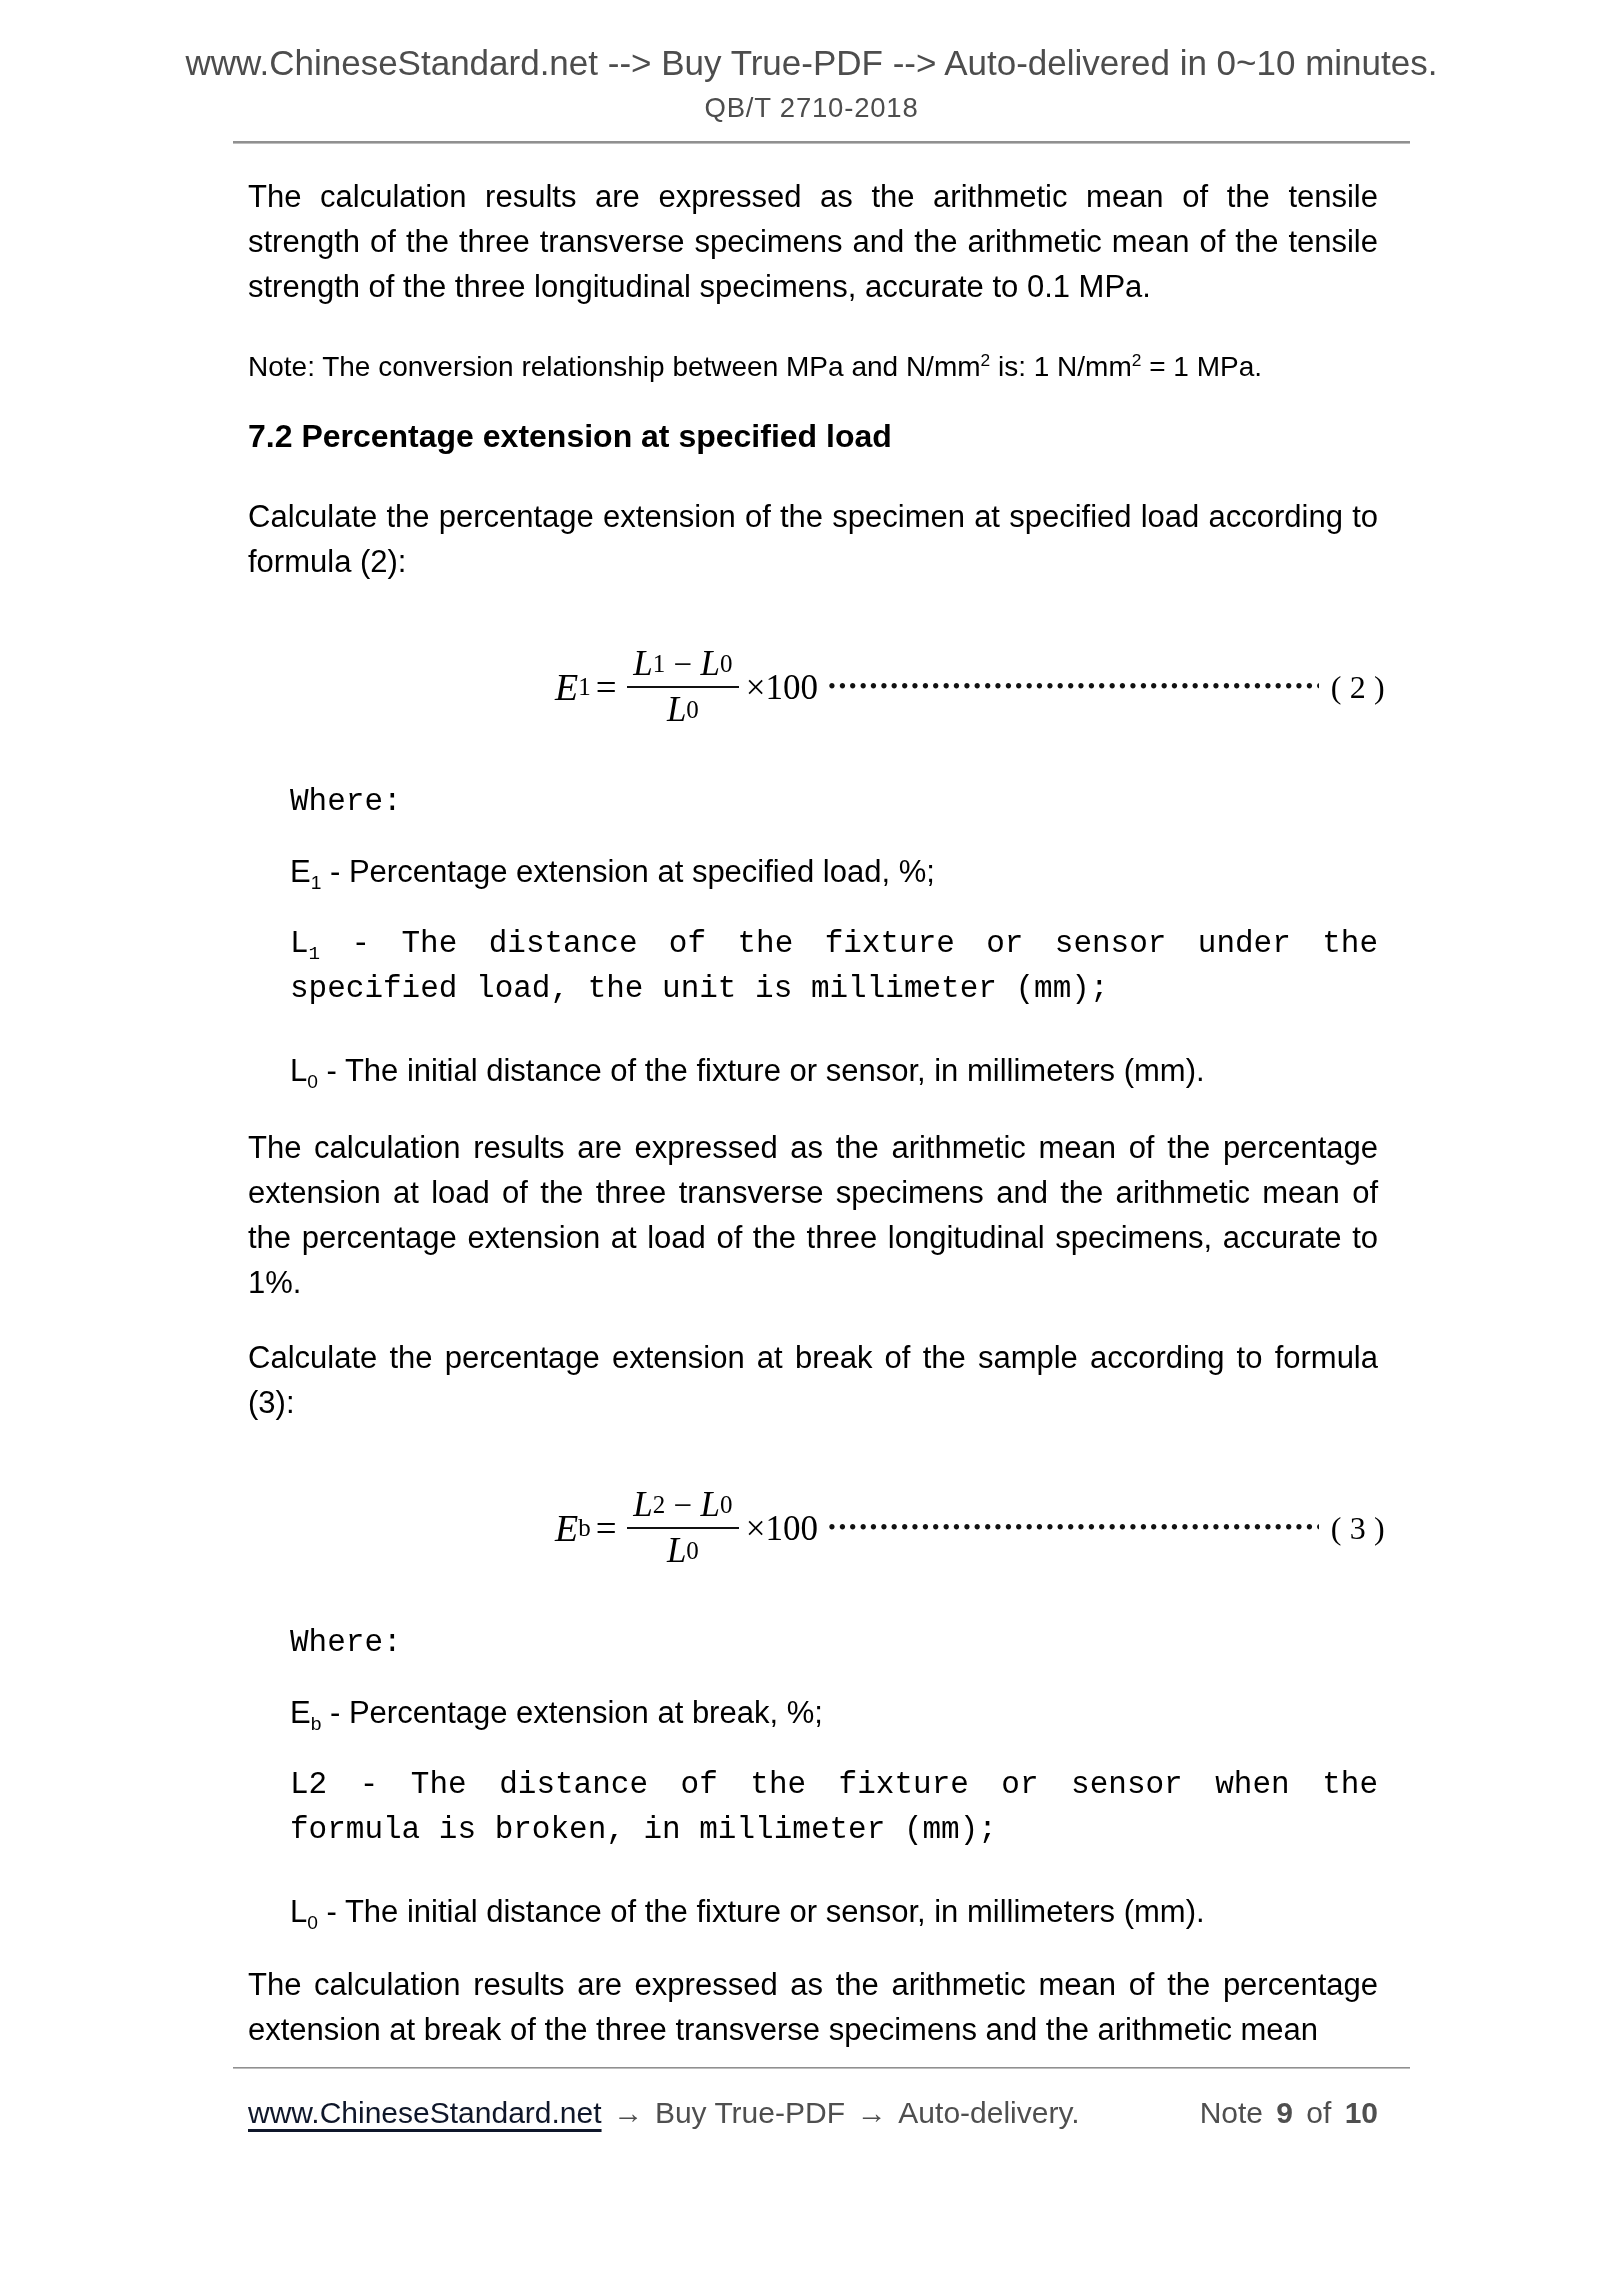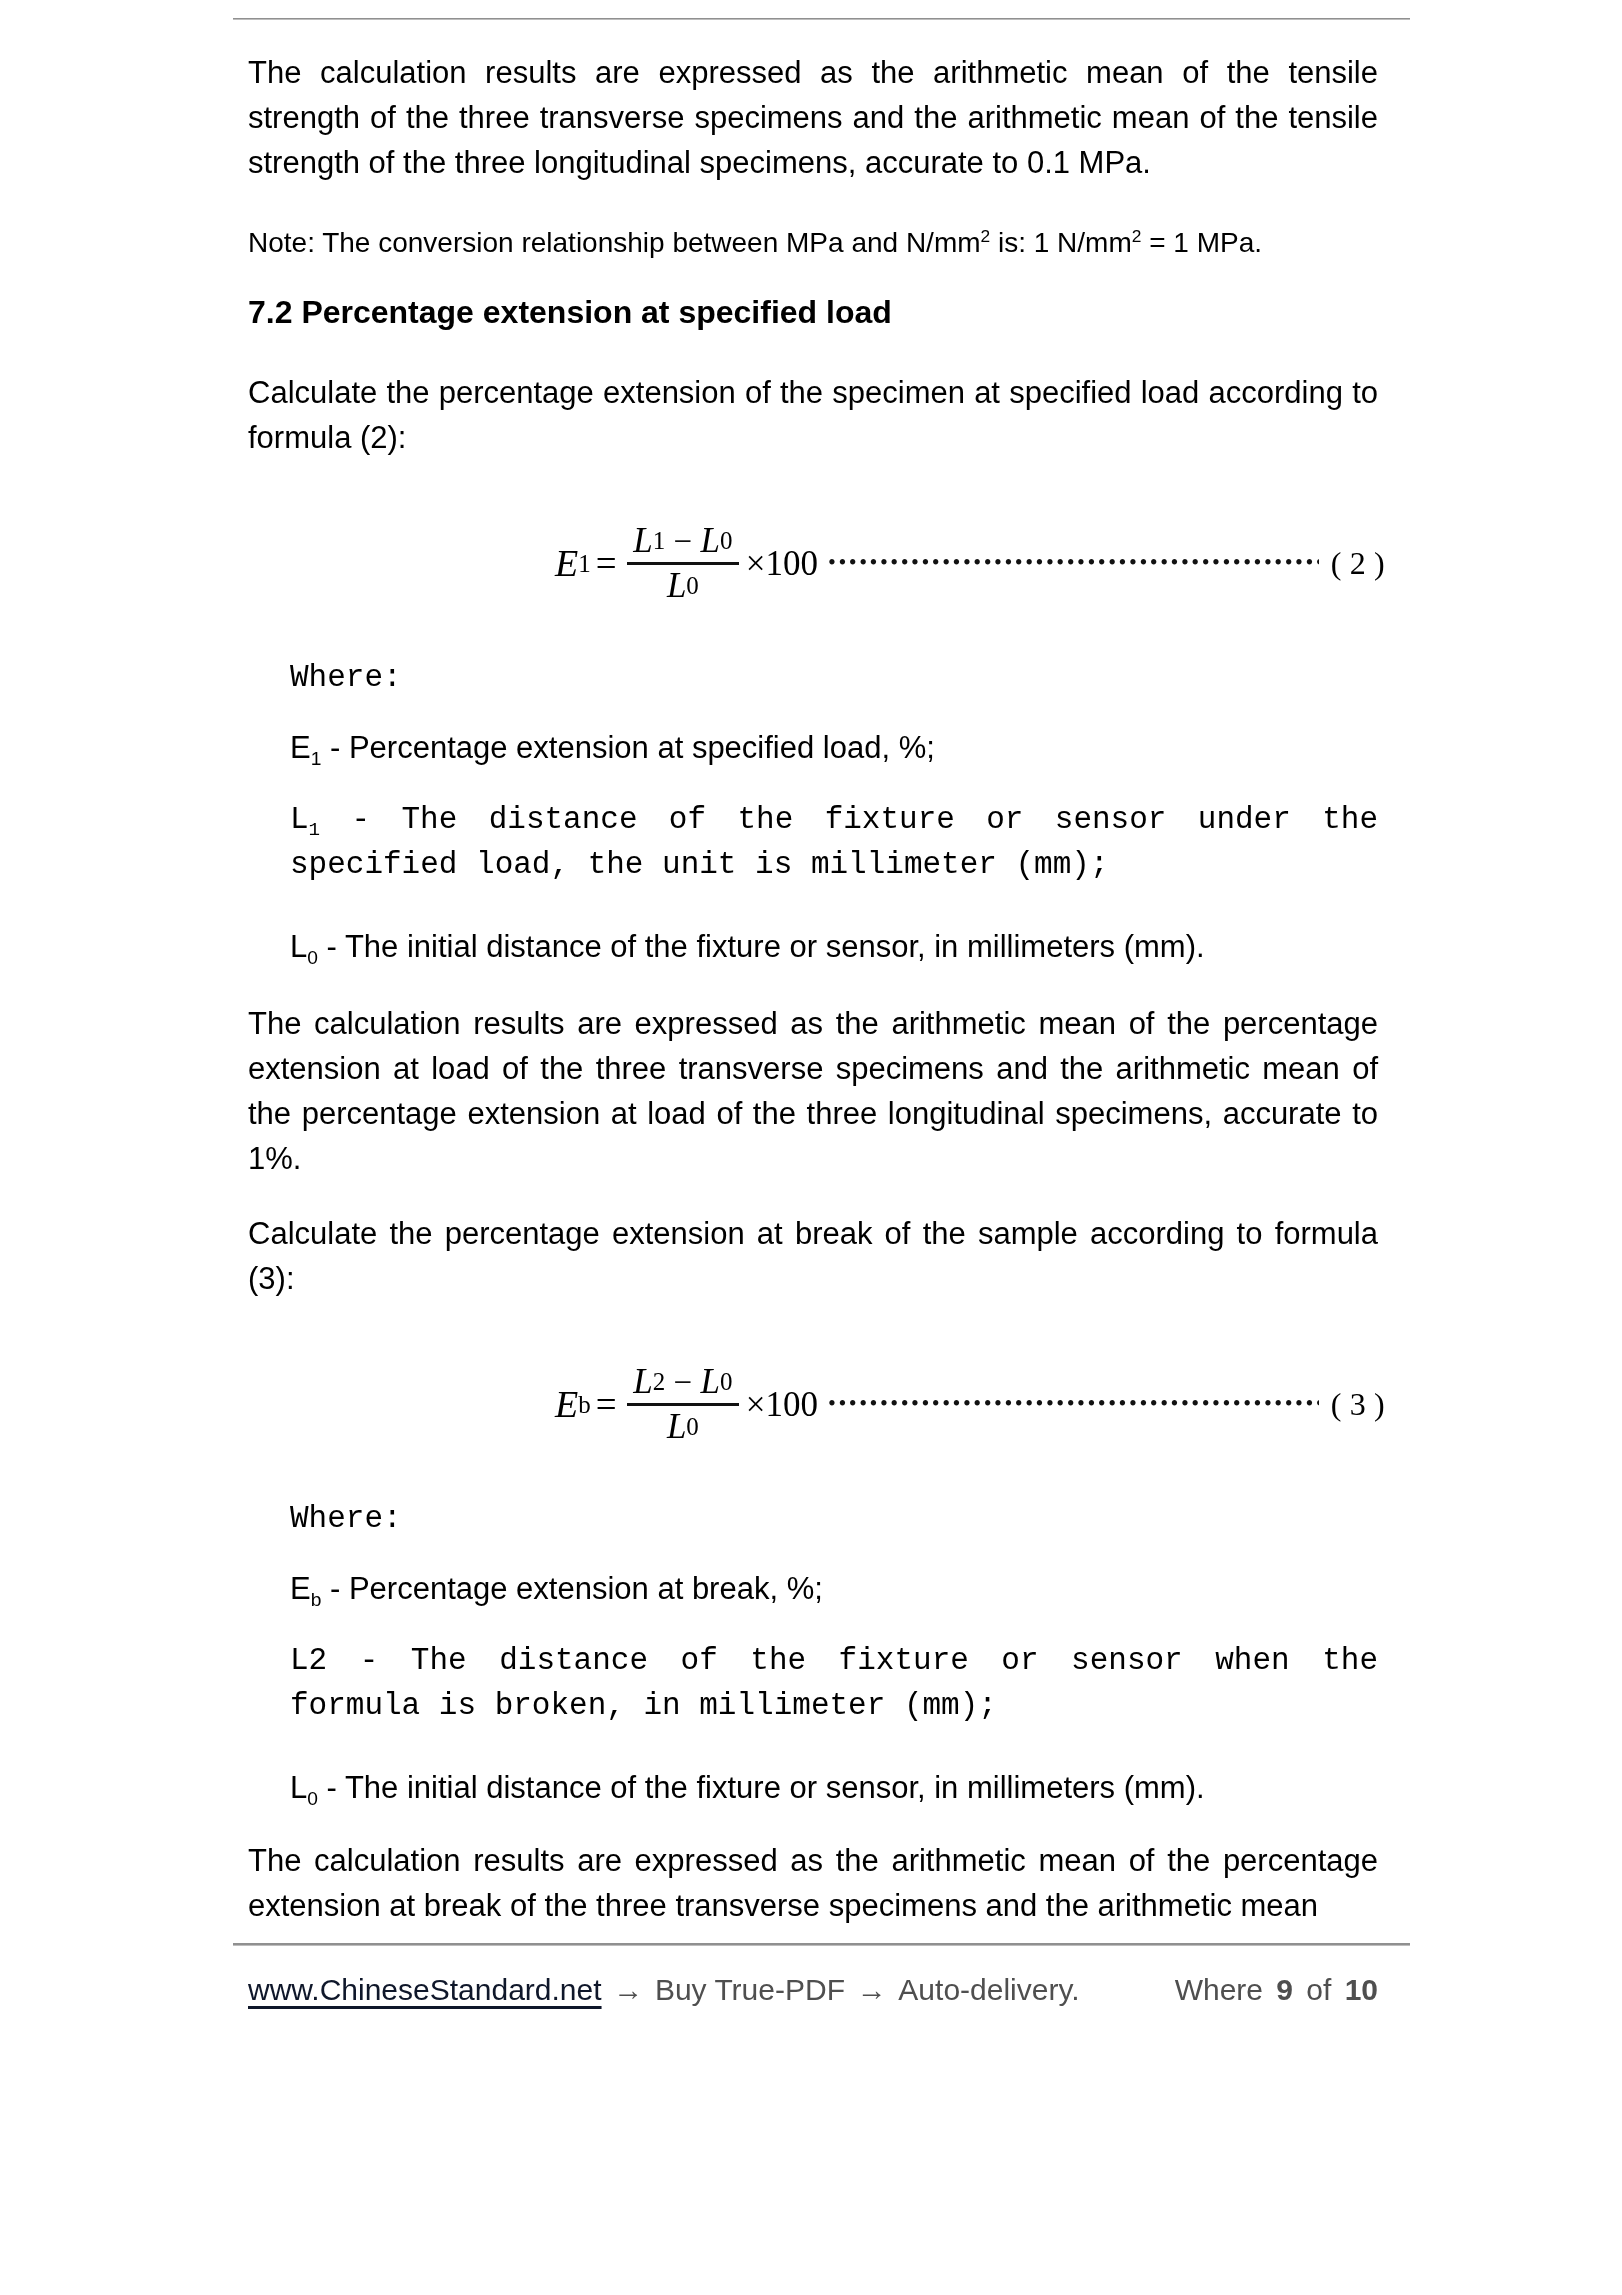--- a/index.html
+++ b/index.html
@@ -74,20 +74,24 @@
   .footer-left  { display:flex; gap:11.7px; align-items:baseline; }
   .footer-site  { text-decoration:underline; text-underline-offset:5.8px; color:#0f172a; }
   .footer-right { display:flex; gap:13.3px; align-items:baseline; }
   .pg-bold { font-weight:bold; }
 </style>
 </head>
 <body>
 
 <div class="page">
 
+  <div class="header">
+    <div class="header-line1">www.ChineseStandard.net --&gt; Buy True-PDF --&gt; Auto-delivered in 0~10 minutes.</div>
+    <div class="header-doc">QB/T 2710-2018</div>
+  </div>
   <div class="rule rule-top"></div>
 
   <div class="content">
 
     <div class="para p1">The calculation results are expressed as the arithmetic mean of the tensile strength of the three transverse specimens and the arithmetic mean of the tensile strength of the three longitudinal specimens, accurate to 0.1 MPa.</div>
 
     <div class="note"><span>Note: The conversion relationship between MPa and N/mm</span><sup>2</sup><span> is: 1 N/mm</span><sup>2</sup><span> = 1 MPa.</span></div>
 
     <div class="heading h72">7.2 Percentage extension at specified load</div>
     <div class="para intro72">Calculate the percentage extension of the specimen at specified load according to formula (2):</div>
@@ -159,21 +163,21 @@
   <div class="rule rule-bottom"></div>
   <div class="footer">
     <div class="footer-left">
       <span class="footer-site">www.ChineseStandard.net</span>
       <span>→</span>
       <span>Buy True-PDF</span>
       <span>→</span>
       <span>Auto-delivery.</span>
     </div>
     <div class="footer-right">
-      <span>Where</span>
+      <span>Note</span>
       <span class="pg-bold">9</span>
       <span>of</span>
       <span class="pg-bold">10</span>
     </div>
   </div>
 
 </div>
 
 
 </body></html>

